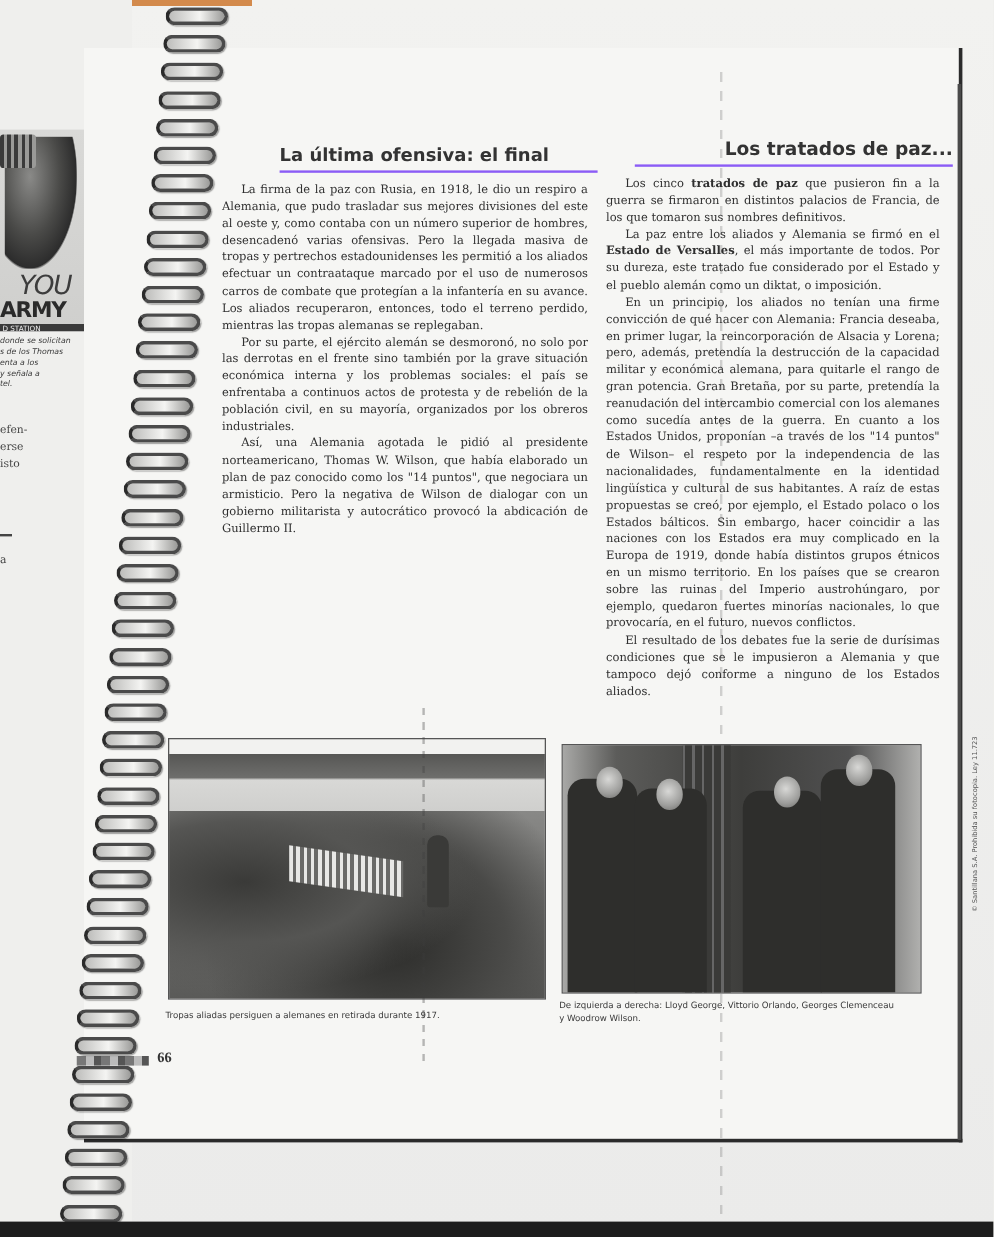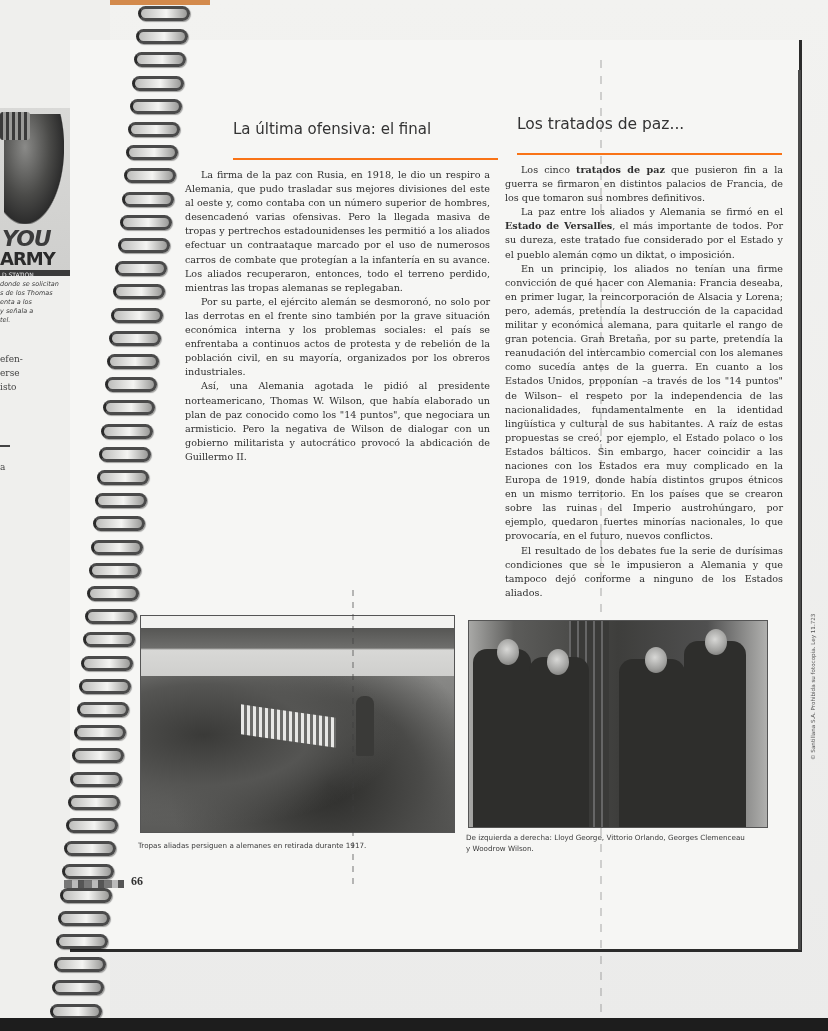--- a/index.html
+++ b/index.html
@@ -32,22 +32,22 @@
     .poster .figure {
       position: absolute; left: 4px; top: 6px; width: 60px; height: 110px;
       background: radial-gradient(ellipse at 35% 30%, #8a8a88 0%, #4a4a48 45%, #2c2c2c 70%, transparent 72%);
     }
     .poster .hat {
       position: absolute; left: 0; top: 4px; width: 30px; height: 28px;
       background: repeating-linear-gradient(90deg, #3a3a3a 0 3px, #9a9a98 3px 6px);
       border-radius: 3px;
     }
     .poster .you {
-      position: absolute; left: 2px; top: 118px; font-family: "DejaVu Sans", sans-serif;
-      font-weight: bold; font-style: italic; font-size: 22px; color: #3c3c3c; letter-spacing: -1px;
+      position: absolute; left: 16px; top: 118px; font-family: "DejaVu Sans", sans-serif;
+      font-weight: normal; font-style: italic; font-size: 22px; color: #3c3c3c; letter-spacing: -1px;
     }
     .poster .army {
       position: absolute; left: 0; top: 140px; font-family: "DejaVu Sans", sans-serif;
       font-weight: bold; font-size: 18px; color: #2a2a2a; letter-spacing: -1px;
     }
     .poster .station {
       position: absolute; left: 0; top: 162px; width: 76px; height: 10px;
       font-family: "DejaVu Sans", sans-serif; font-size: 6px; color: #f0f0f0;
       background: #3a3a3a; padding-left: 2px; line-height: 10px;
     }
@@ -85,26 +85,26 @@
       border-right: 3px solid #2b2b2b;
       border-bottom: 3px solid #2b2b2b;
     }
     .page-top-rule {
       position: absolute; left: 798px; top: 70px; width: 3px; height: 880px; background: #4a4a4a;
     }
     .col { position: absolute; }
     .col-left { left: 185px; top: 120px; width: 305px; }
     .col-right { left: 505px; top: 115px; width: 278px; }
     .section-title {
-      font-family: "DejaVu Sans", sans-serif; font-weight: normal; font-size: 15px;
-      color: #333; padding-bottom: 20px; border-bottom: 2px solid #f97316; margin-bottom: 8px;
+      font-family: "DejaVu Sans", sans-serif; font-weight: bold; font-size: 15px;
+      color: #333; padding-bottom: 4px; border-bottom: 2px solid #8b5cf6; margin-bottom: 8px;
       white-space: nowrap;
     }
     .col-left .section-title { margin-left: 48px; width: 265px; }
-    .col-right .section-title { margin-left: 12px; width: 265px; font-size: 15.5px; }
+    .col-right .section-title { margin-left: 24px; width: 265px; font-size: 15.5px; text-align: right; }
     .para {
       font-size: 9.6px; line-height: 14.1px; text-align: justify; text-indent: 16px; color: #2f2f2f;
       hyphens: auto;
     }
     .col-left .para { margin-left: 0; }
     .para b { font-weight: bold; }
     .photo {
       position: absolute; overflow: hidden; border: 1px solid #555;
     }
     .photo-left {

